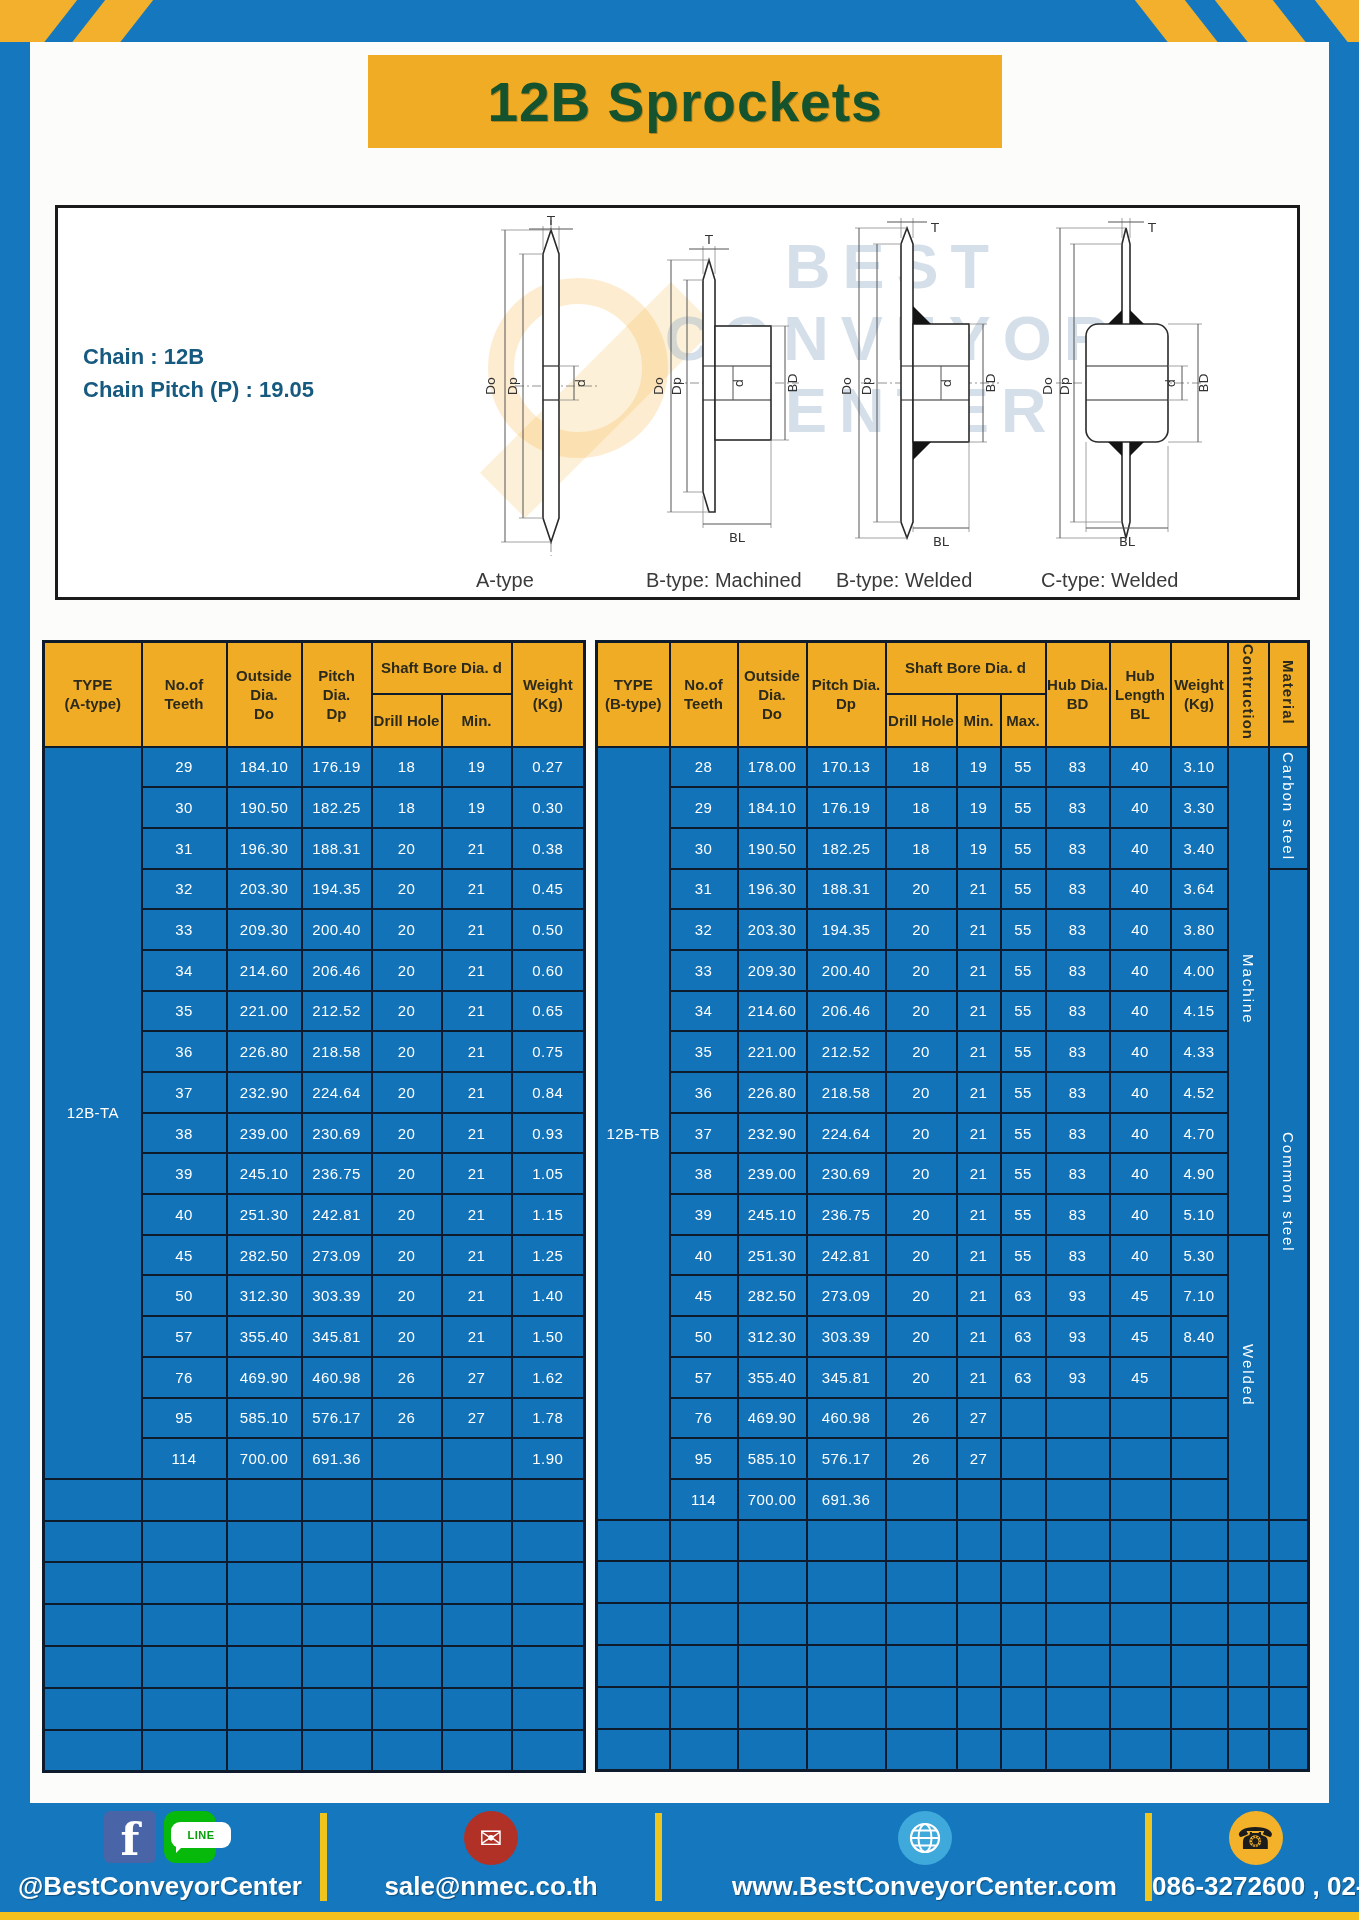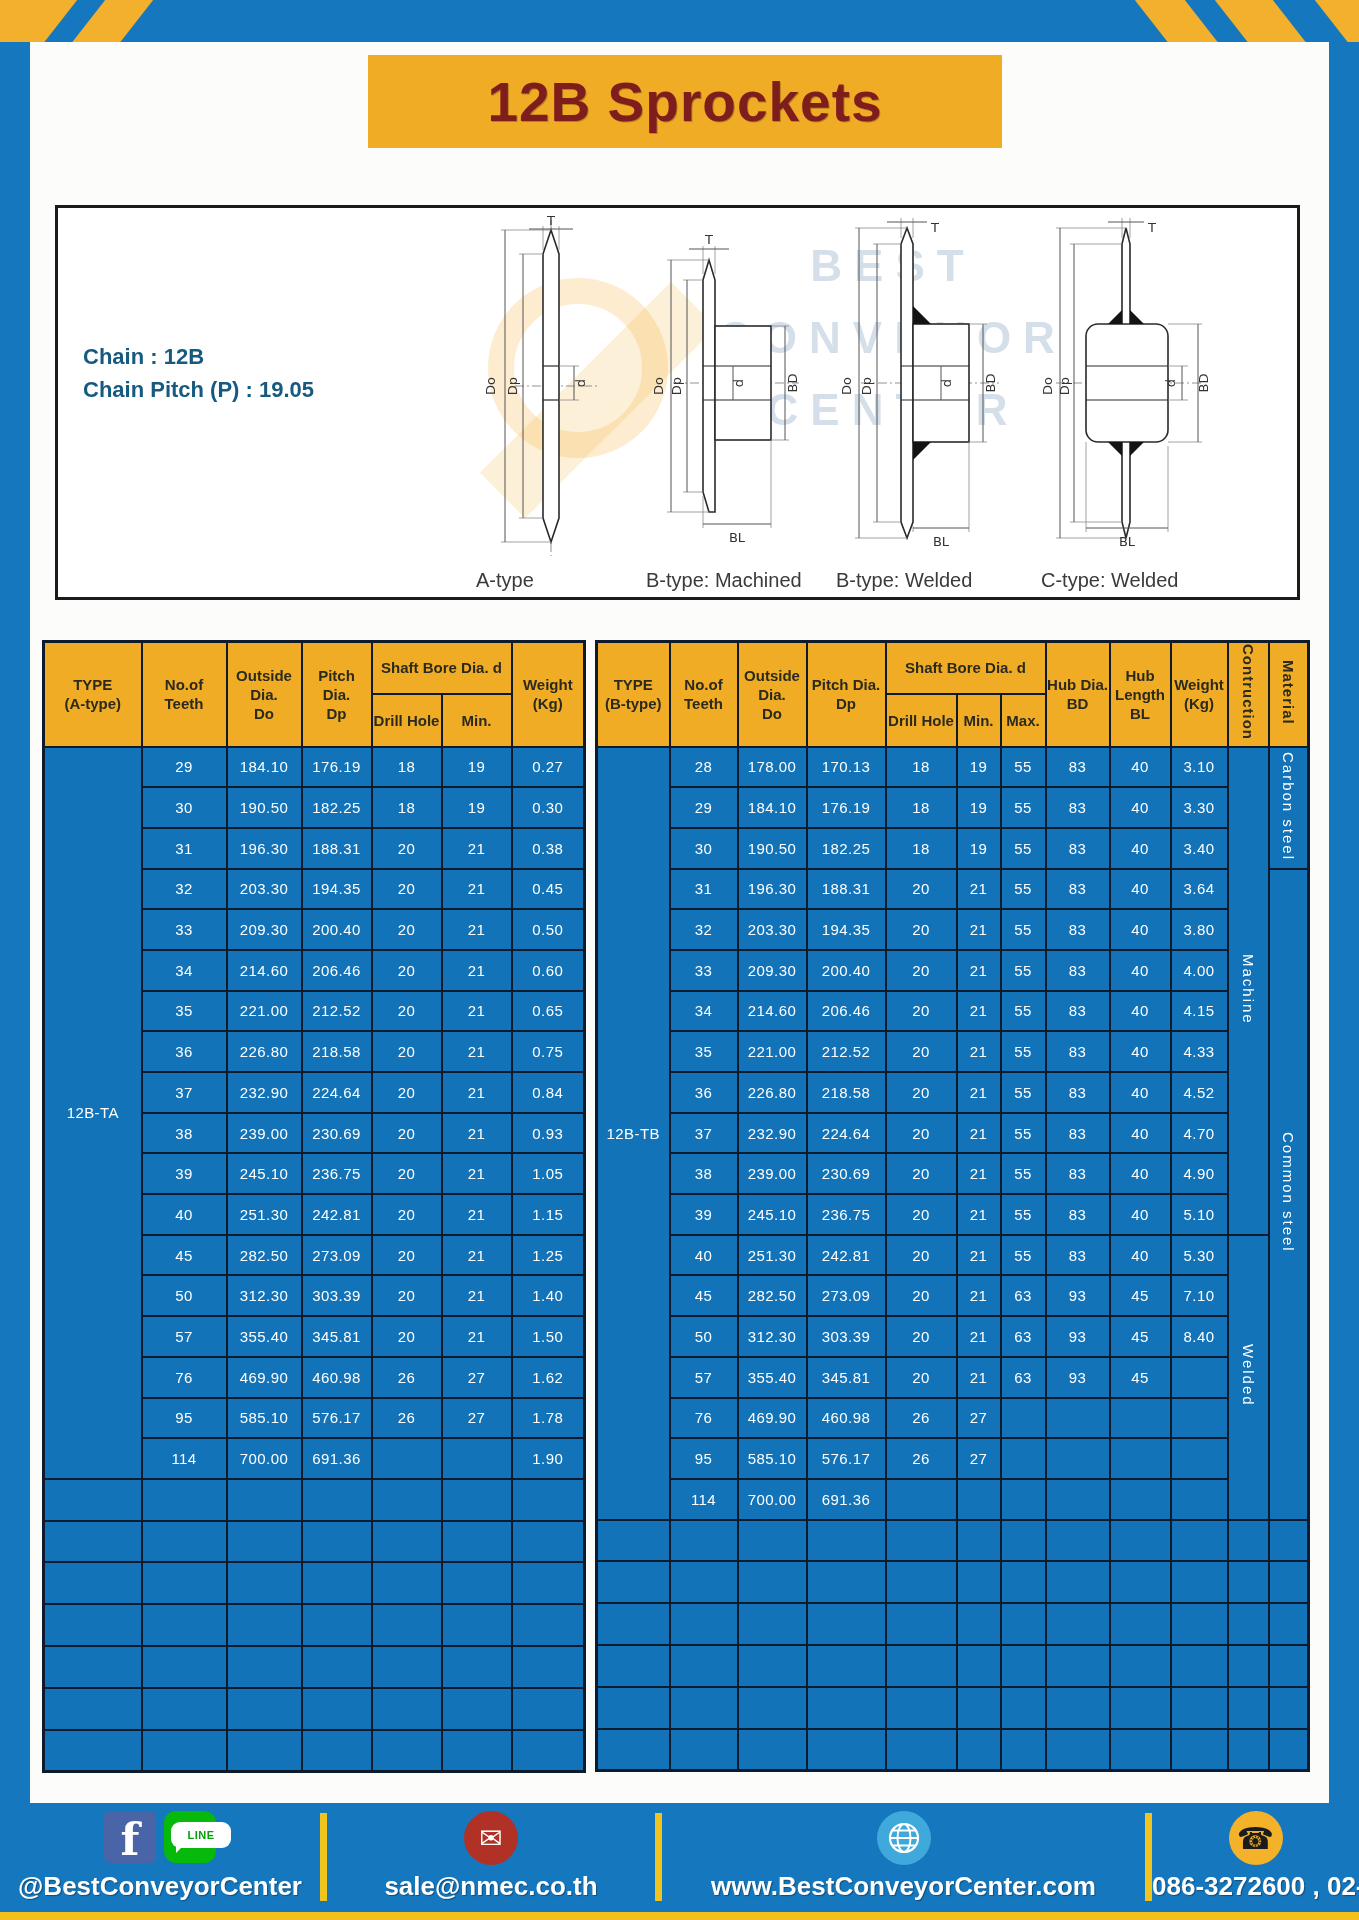--- a/index.html
+++ b/index.html
@@ -11,29 +11,29 @@
   
   .topbar{position:absolute;left:0;top:0;width:1359px;height:42px;background:#1577bd;overflow:hidden;}
   .stripe{position:absolute;top:-6px;height:56px;background:#f2b02c;}
   .stripe.sl{transform:skewX(-38deg);}
   .stripe.sr{transform:skewX(38deg);}
   
   .panel{position:absolute;left:30px;top:42px;width:1299px;height:1761px;background:#fcfcfb;}
   
   .title-banner{position:absolute;left:368px;top:55px;width:634px;height:93px;background:#f0ac25;
     display:flex;align-items:center;justify-content:center;}
-  .title-banner h1{margin:9px;font-size:55px;font-weight:bold;color:#7f1d1d;letter-spacing:1px;
+  .title-banner h1{margin:9px;font-size:55px;font-weight:bold;color:#14532d;letter-spacing:1px;
     text-shadow:1px 1px 0 rgba(0,0,0,.25);}
   
   .diagram-box{position:absolute;left:55px;top:205px;width:1245px;height:395px;background:#ffffff;
     border:3px solid #1b1b1b;box-sizing:border-box;}
   .specs{position:absolute;left:25px;top:132px;width:430px;}
   .spec-line{font-size:22px;font-weight:bold;color:#175a80;line-height:33px;white-space:nowrap;}
   .wm{position:absolute;left:545px;top:22px;width:580px;text-align:center;pointer-events:none;}
-  .wm div{font-size:44px;font-weight:bold;letter-spacing:12px;line-height:72px;
+  .wm div{font-size:63px;font-weight:bold;letter-spacing:12px;line-height:72px;
     color:rgba(148,176,199,.40);}
   .wm-ring{position:absolute;left:430px;top:70px;width:180px;height:180px;border-radius:50%;
     border:26px solid rgba(245,170,40,.22);box-sizing:border-box;}
   .wm-diag{position:absolute;left:405px;top:160px;width:270px;height:64px;background:rgba(245,170,40,.18);
     transform:rotate(-45deg);}
   .fig{position:absolute;top:8px;height:378px;}
   .fig svg{display:block;margin:0 auto;}
   .dg-caption{position:absolute;bottom:2px;left:0;width:100%;text-align:left;
     font-size:20px;color:#3a3a3a;}
   .dg-part{fill:#ffffff;stroke:#2a2a2a;stroke-width:1.6;}
@@ -844,21 +844,21 @@
     <div class="f-label">@BestConveyorCenter</div>
   </div>
   <div class="f-div" style="left:320px;"></div>
   <div class="f-sec" style="left:327px;width:328px;">
     <div class="f-icons">
       <div class="ic-round ic-mail">✉</div>
     </div>
     <div class="f-label">sale@nmec.co.th</div>
   </div>
   <div class="f-div" style="left:655px;"></div>
-  <div class="f-sec" style="left:662px;width:483px;">
+  <div class="f-sec" style="left:662px;width:483px;padding-left:42px;">
     <div class="f-icons">
       <div class="ic-round ic-globe">
         <svg width="40" height="40" viewBox="0 0 40 40">
           <circle cx="20" cy="20" r="14" fill="none" stroke="#fff" stroke-width="2.2"></circle>
           <ellipse cx="20" cy="20" rx="6.5" ry="14" fill="none" stroke="#fff" stroke-width="2"></ellipse>
           <line x1="6" y1="20" x2="34" y2="20" stroke="#fff" stroke-width="2"></line>
           <line x1="8.5" y1="12.5" x2="31.5" y2="12.5" stroke="#fff" stroke-width="2"></line>
           <line x1="8.5" y1="27.5" x2="31.5" y2="27.5" stroke="#fff" stroke-width="2"></line>
         </svg>
       </div>

